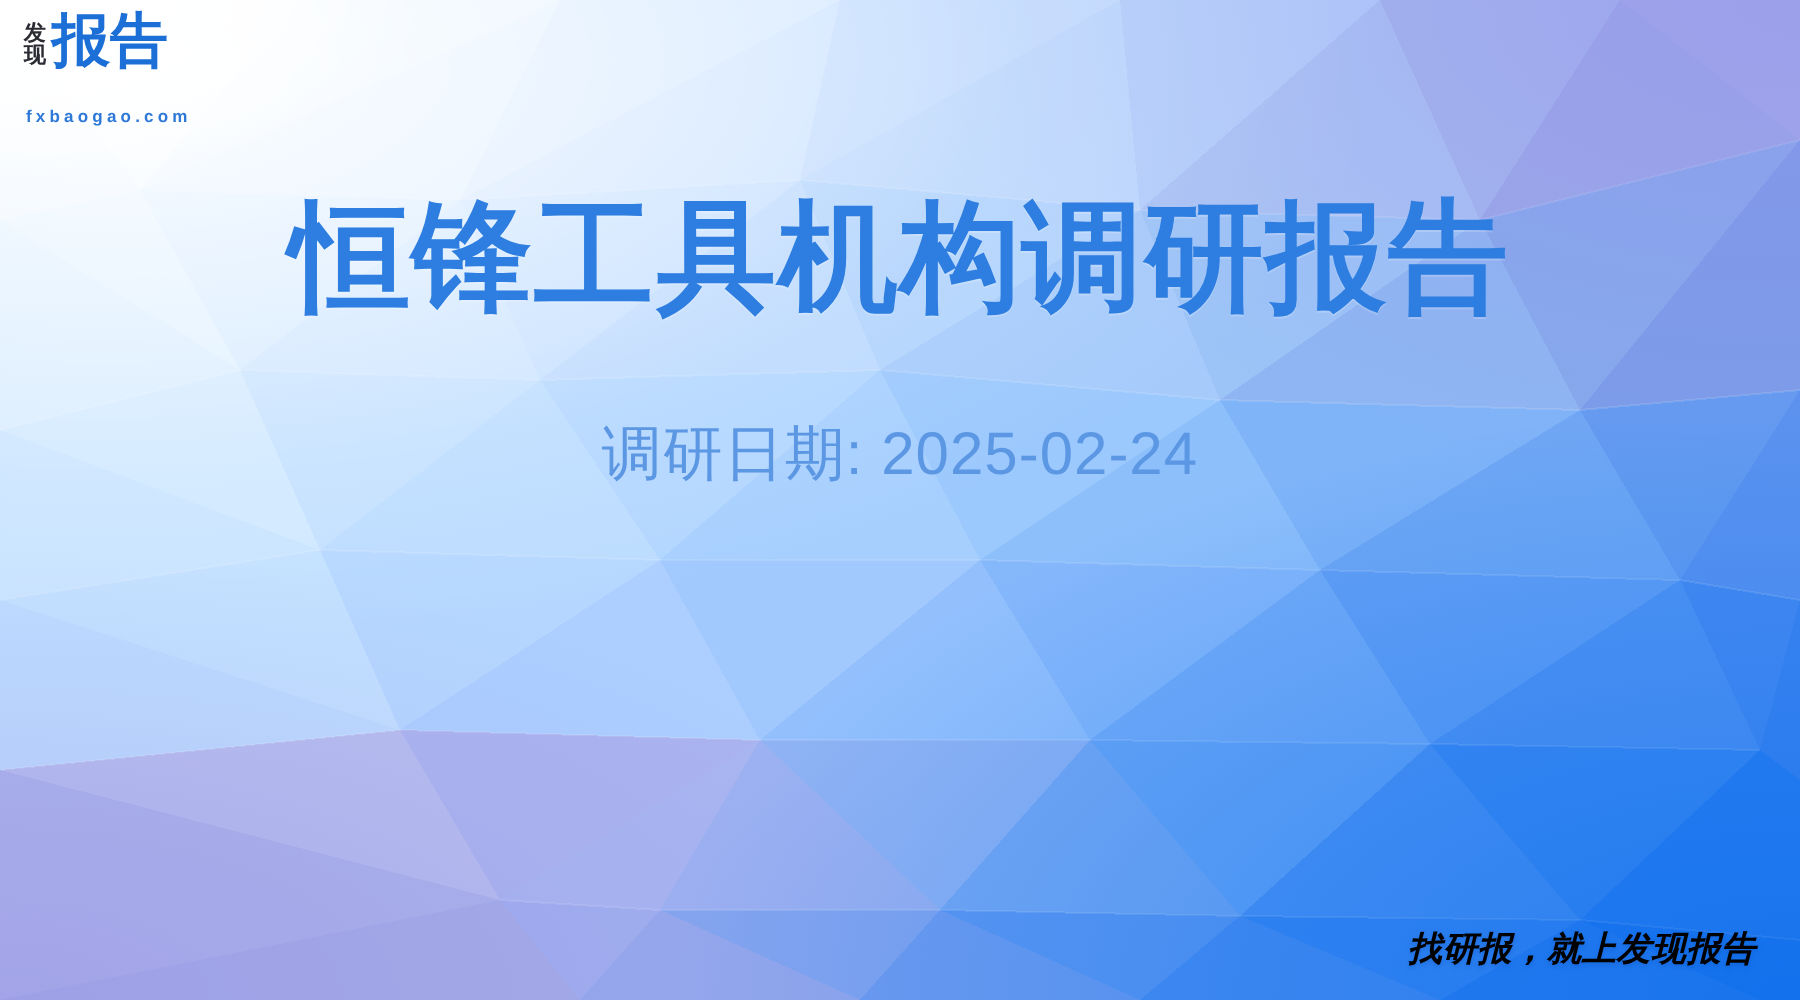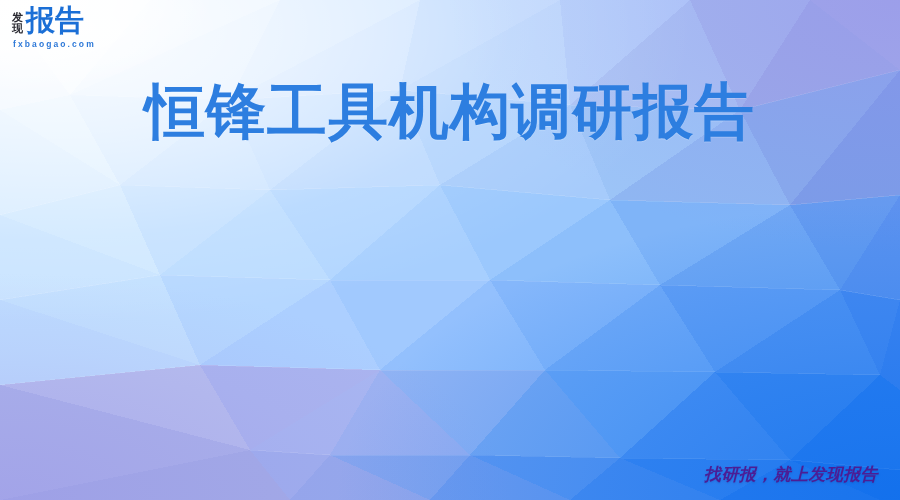--- a/index.html
+++ b/index.html
@@ -81,21 +81,21 @@
   }
   .logo-big {
     font-size: 29px;
     font-weight: 900;
     color: #1b6fd6;
     letter-spacing: 0px;
     line-height: 0.95;
     font-family: Liberation Mono, monospace;
   }
   .logo-url {
-    margin-top: 3px;
+    margin-top: 17px;
     margin-left: 1px;
     font-size: 8.5px;
     font-weight: 700;
     color: #2e79d8;
     letter-spacing: 2.1px;
     font-family: "Liberation Sans", "DejaVu Sans", sans-serif;
   }
 
   
   .center-block {
@@ -105,41 +105,41 @@
     top: 78px;
     text-align: center;
     pointer-events: none;
   }
   .report-title {
     font-size: 60px;
     font-weight: 900;
     color: #2d7ee0;
     letter-spacing: 1px;
     line-height: 1.12;
-    margin: 0;
+    margin: 17px;
     text-shadow: 0 1px 0 rgba(255,255,255,0.18);
   }
   .report-date {
     margin-top: 48px;
     font-size: 30px;
     font-weight: 400;
     color: #5c97e4;
     letter-spacing: 0.5px;
     line-height: 1.2;
   }
 
   
   .tagline {
     position: absolute;
     right: 22px;
     bottom: 14px;
     font-size: 17px;
     font-weight: 700;
     font-style: italic;
-    color: #4c1d95;
+    color: #000000;
     letter-spacing: 0.4px;
     white-space: nowrap;
     text-shadow: 0 1px 2px rgba(10,70,160,0.28);
   }
 </style>
 </head>
 <body>
 
 <div class="cover">
 
@@ -247,17 +247,18 @@
         <span>发</span>
         <span>现</span>
       </div>
       <div class="logo-big">报告</div>
     </div>
     <div class="logo-url">fxbaogao.com</div>
   </div>
 
   <div class="center-block">
     <h1 class="report-title">恒锋工具机构调研报告</h1>
+    <div class="report-date">调研日期: 2025-02-24</div>
   </div>
 
   <div class="tagline">找研报，就上发现报告</div>
 
 </div>
 
 </body></html>

